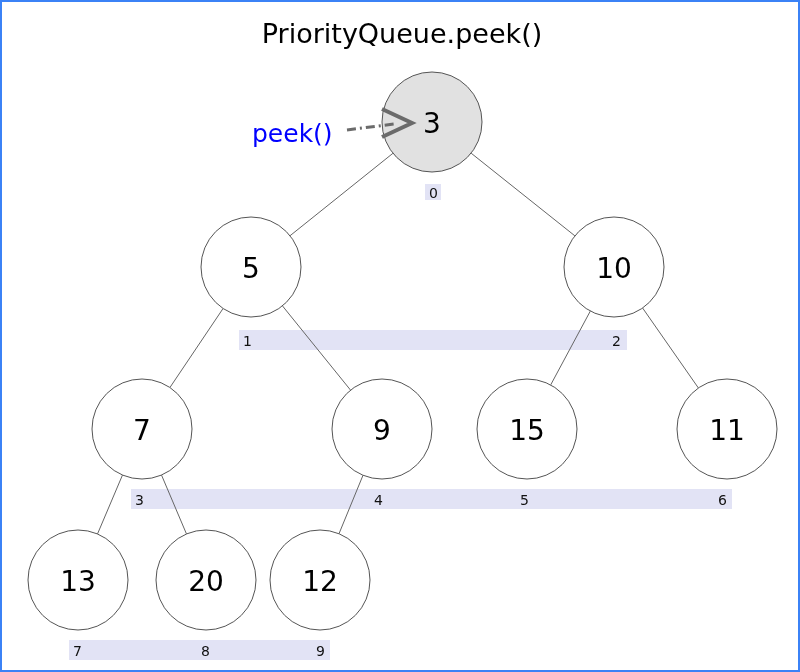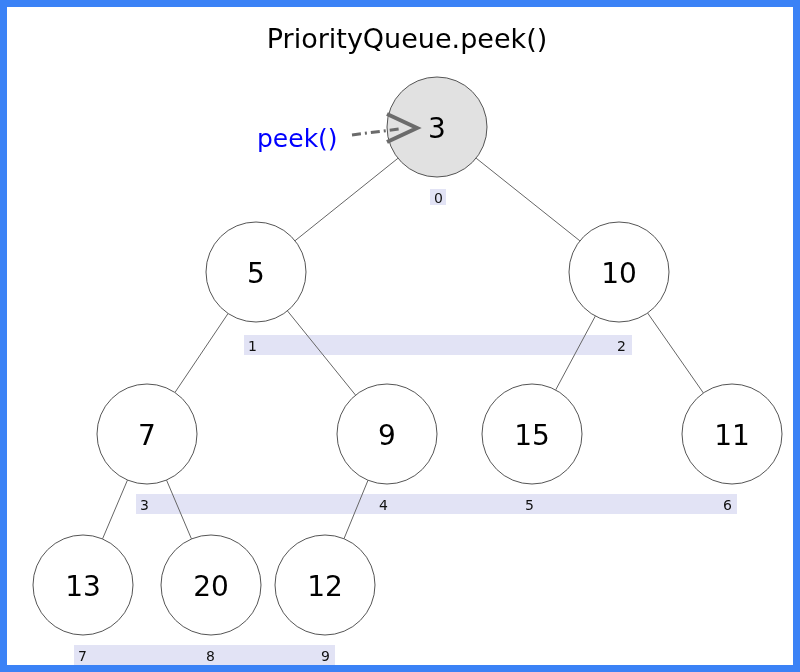--- a/index.html
+++ b/index.html
@@ -8,21 +8,21 @@
     background: #ffffff;
   }
   body {
     font-family: "DejaVu Sans", sans-serif;
   }
   #canvas {
     position: relative;
     width: 800px;
     height: 672px;
     background: #ffffff;
-    border: 7px solid #3b82f6;
+    border: 2px solid #3b82f6;
     box-sizing: border-box;
     overflow: hidden;
   }
   #title {
     position: absolute;
     left: 0;
     top: 16px;
     width: 800px;
     text-align: center;
     font-size: 27px;

